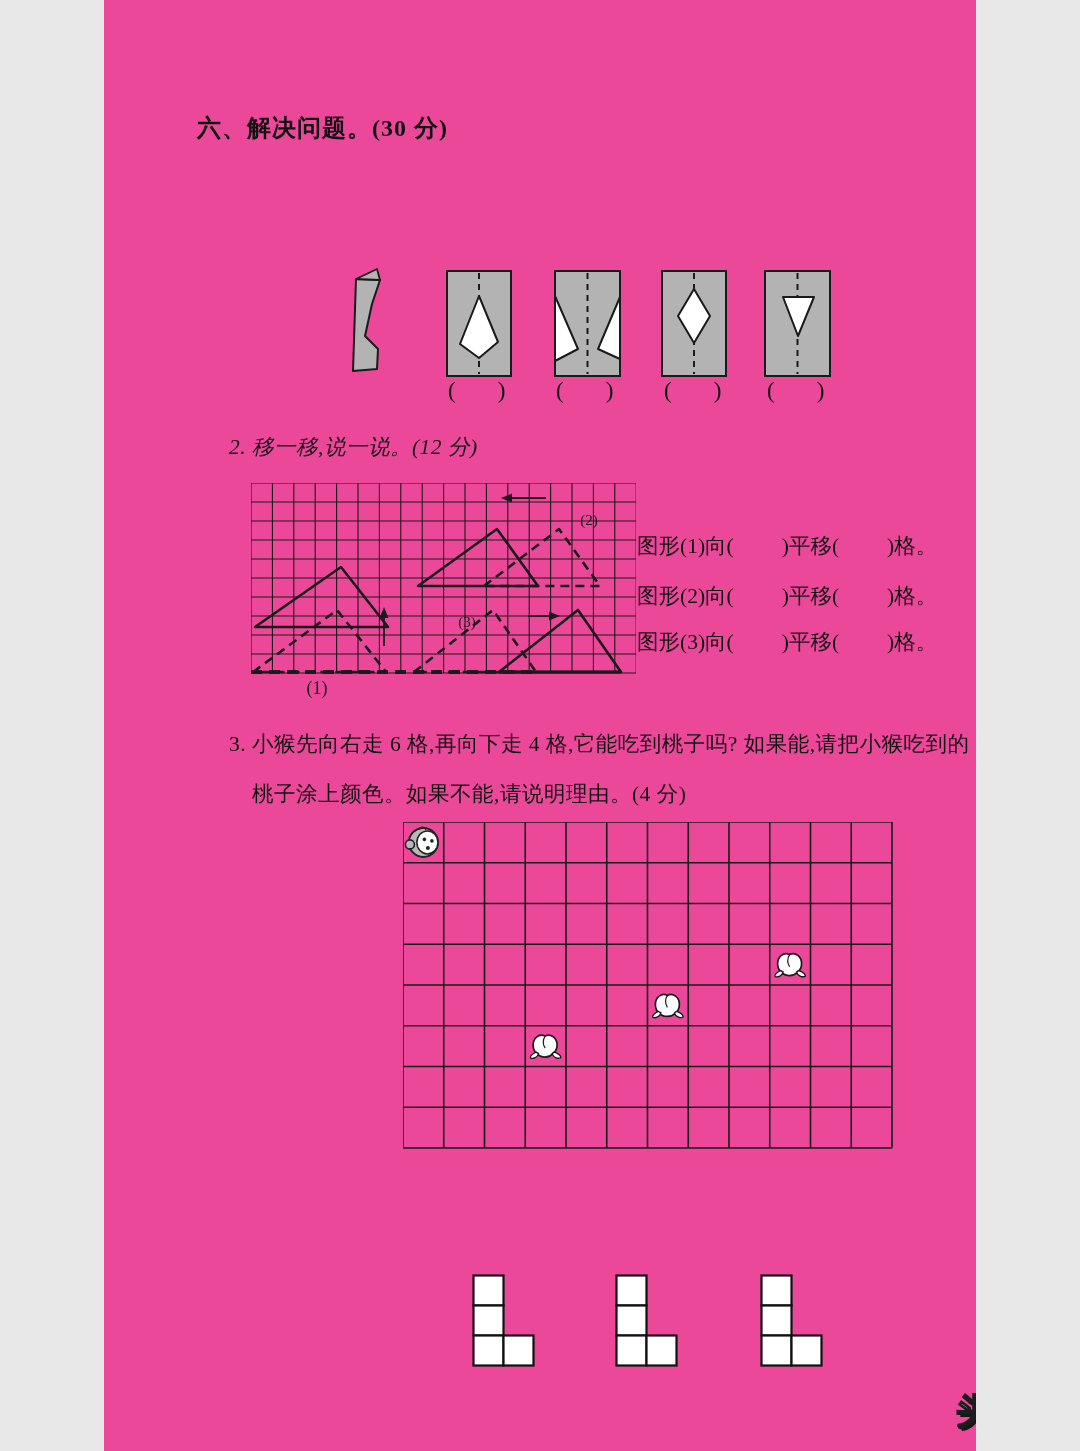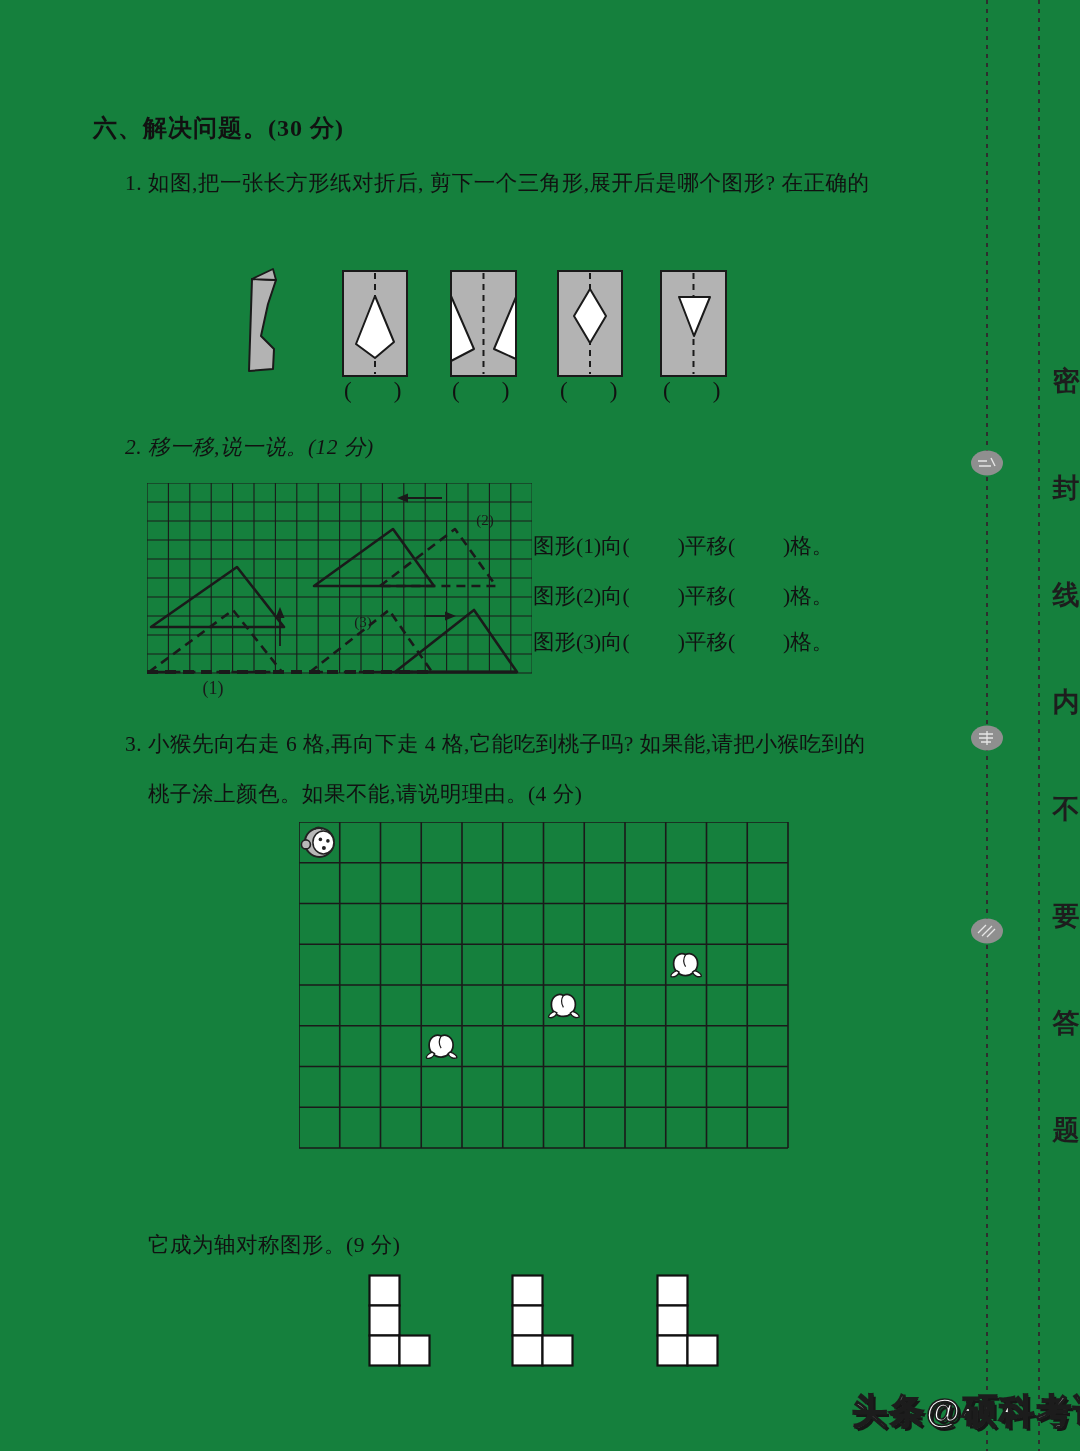--- a/index.html
+++ b/index.html
@@ -1,17 +1,17 @@
 <!DOCTYPE html>
 <html><head>
 <meta charset="utf-8">
 <style>
   html,body{margin:0;padding:0;background:#e8e8e8;}
   .page{
-    position:relative;width:1080px;height:1451px;background:#15803d;
+    position:relative;width:872px;height:1451px;background:#ec4899;
     font-family:"Liberation Serif","DejaVu Serif",serif;color:#111;
     overflow:hidden;margin:0 auto;
   }
   .abs{position:absolute;}
   .txt{white-space:nowrap;letter-spacing:.5px;}
   .section-header{font-size:24px;font-weight:bold;letter-spacing:1px;}
   .qline{font-size:21.5px;}
   .dotline{
     position:absolute;top:0;bottom:0;width:2px;
     background:repeating-linear-gradient(to bottom,#2e2e2e 0 4px,transparent 4px 9px);
@@ -34,21 +34,20 @@
   }
   svg{display:block;}
 </style>
 </head>
 <body>
 
 <div class="page">
 
   <div class="abs txt section-header" style="left:93px;top:112px;">六、解决问题。(30 分)</div>
 
-  <div class="abs txt qline" style="left:125px;top:168px;">1. 如图,把一张长方形纸对折后, 剪下一个三角形,展开后是哪个图形? 在正确的</div>
 
   <svg class="abs" style="left:243px;top:262px;" width="40" height="114" viewBox="0 0 40 114">
     <polygon points="9,17 33,18 25,42 18,74 31,87 30,107 6,109" fill="#b3b3b3" stroke="#1a1a1a" stroke-width="2" stroke-linejoin="round"></polygon>
     <polygon points="9,17 30,7 33,18" fill="#b3b3b3" stroke="#1a1a1a" stroke-width="1.8" stroke-linejoin="round"></polygon>
   </svg>
 
   <svg class="abs" style="left:342px;top:270px;" width="66" height="107" viewBox="0 0 66 107">
     <rect x="1" y="1" width="64" height="105" fill="#b3b3b3" stroke="#1a1a1a" stroke-width="2"></rect>
     <line x1="33" y1="3" x2="33" y2="104" stroke="#1a1a1a" stroke-width="2" stroke-dasharray="6 5"></line>
     <polygon points="33,26 14,74 33,88 52,72" fill="#ffffff" stroke="#1a1a1a" stroke-width="2" stroke-linejoin="round"></polygon>
@@ -162,21 +161,20 @@
     </defs>
     <path id="q3-gridlines" d="M0 0.00H489.00M0 40.75H489.00M0 81.50H489.00M0 122.25H489.00M0 163.00H489.00M0 203.75H489.00M0 244.50H489.00M0 285.25H489.00M0 326.00H489.00M0.00 0V326.00M40.75 0V326.00M81.50 0V326.00M122.25 0V326.00M163.00 0V326.00M203.75 0V326.00M244.50 0V326.00M285.25 0V326.00M326.00 0V326.00M366.75 0V326.00M407.50 0V326.00M448.25 0V326.00M489.00 0V326.00" fill="none" stroke="#1a1a1a" stroke-width="1.6"></path>
     <g id="q3-sprites">
         <use href="#monkey" x="2.4" y="2.4"></use>
         <use href="#peach" x="370.6" y="128.6"></use>
         <use href="#peach" x="248.4" y="169.4"></use>
         <use href="#peach" x="126.1" y="210.1"></use>
       </g>
   </svg>
 
-  <div class="abs txt qline" style="left:148px;top:1230px;">它成为轴对称图形。(9 分)</div>
 
   <svg class="abs" style="left:368px;top:1274px;" width="64" height="94" viewBox="0 0 64 94">
     <g fill="#ffffff" stroke="#111" stroke-width="2.2">
       <rect x="1.5" y="1.5" width="30" height="30"></rect>
         <rect x="1.5" y="31.5" width="30" height="30"></rect>
       <rect x="1.5" y="61.5" width="30" height="30"></rect>
         <rect x="31.5" y="61.5" width="30" height="30"></rect>
     </g>
   </svg>
   <svg class="abs" style="left:511px;top:1274px;" width="64" height="94" viewBox="0 0 64 94">

